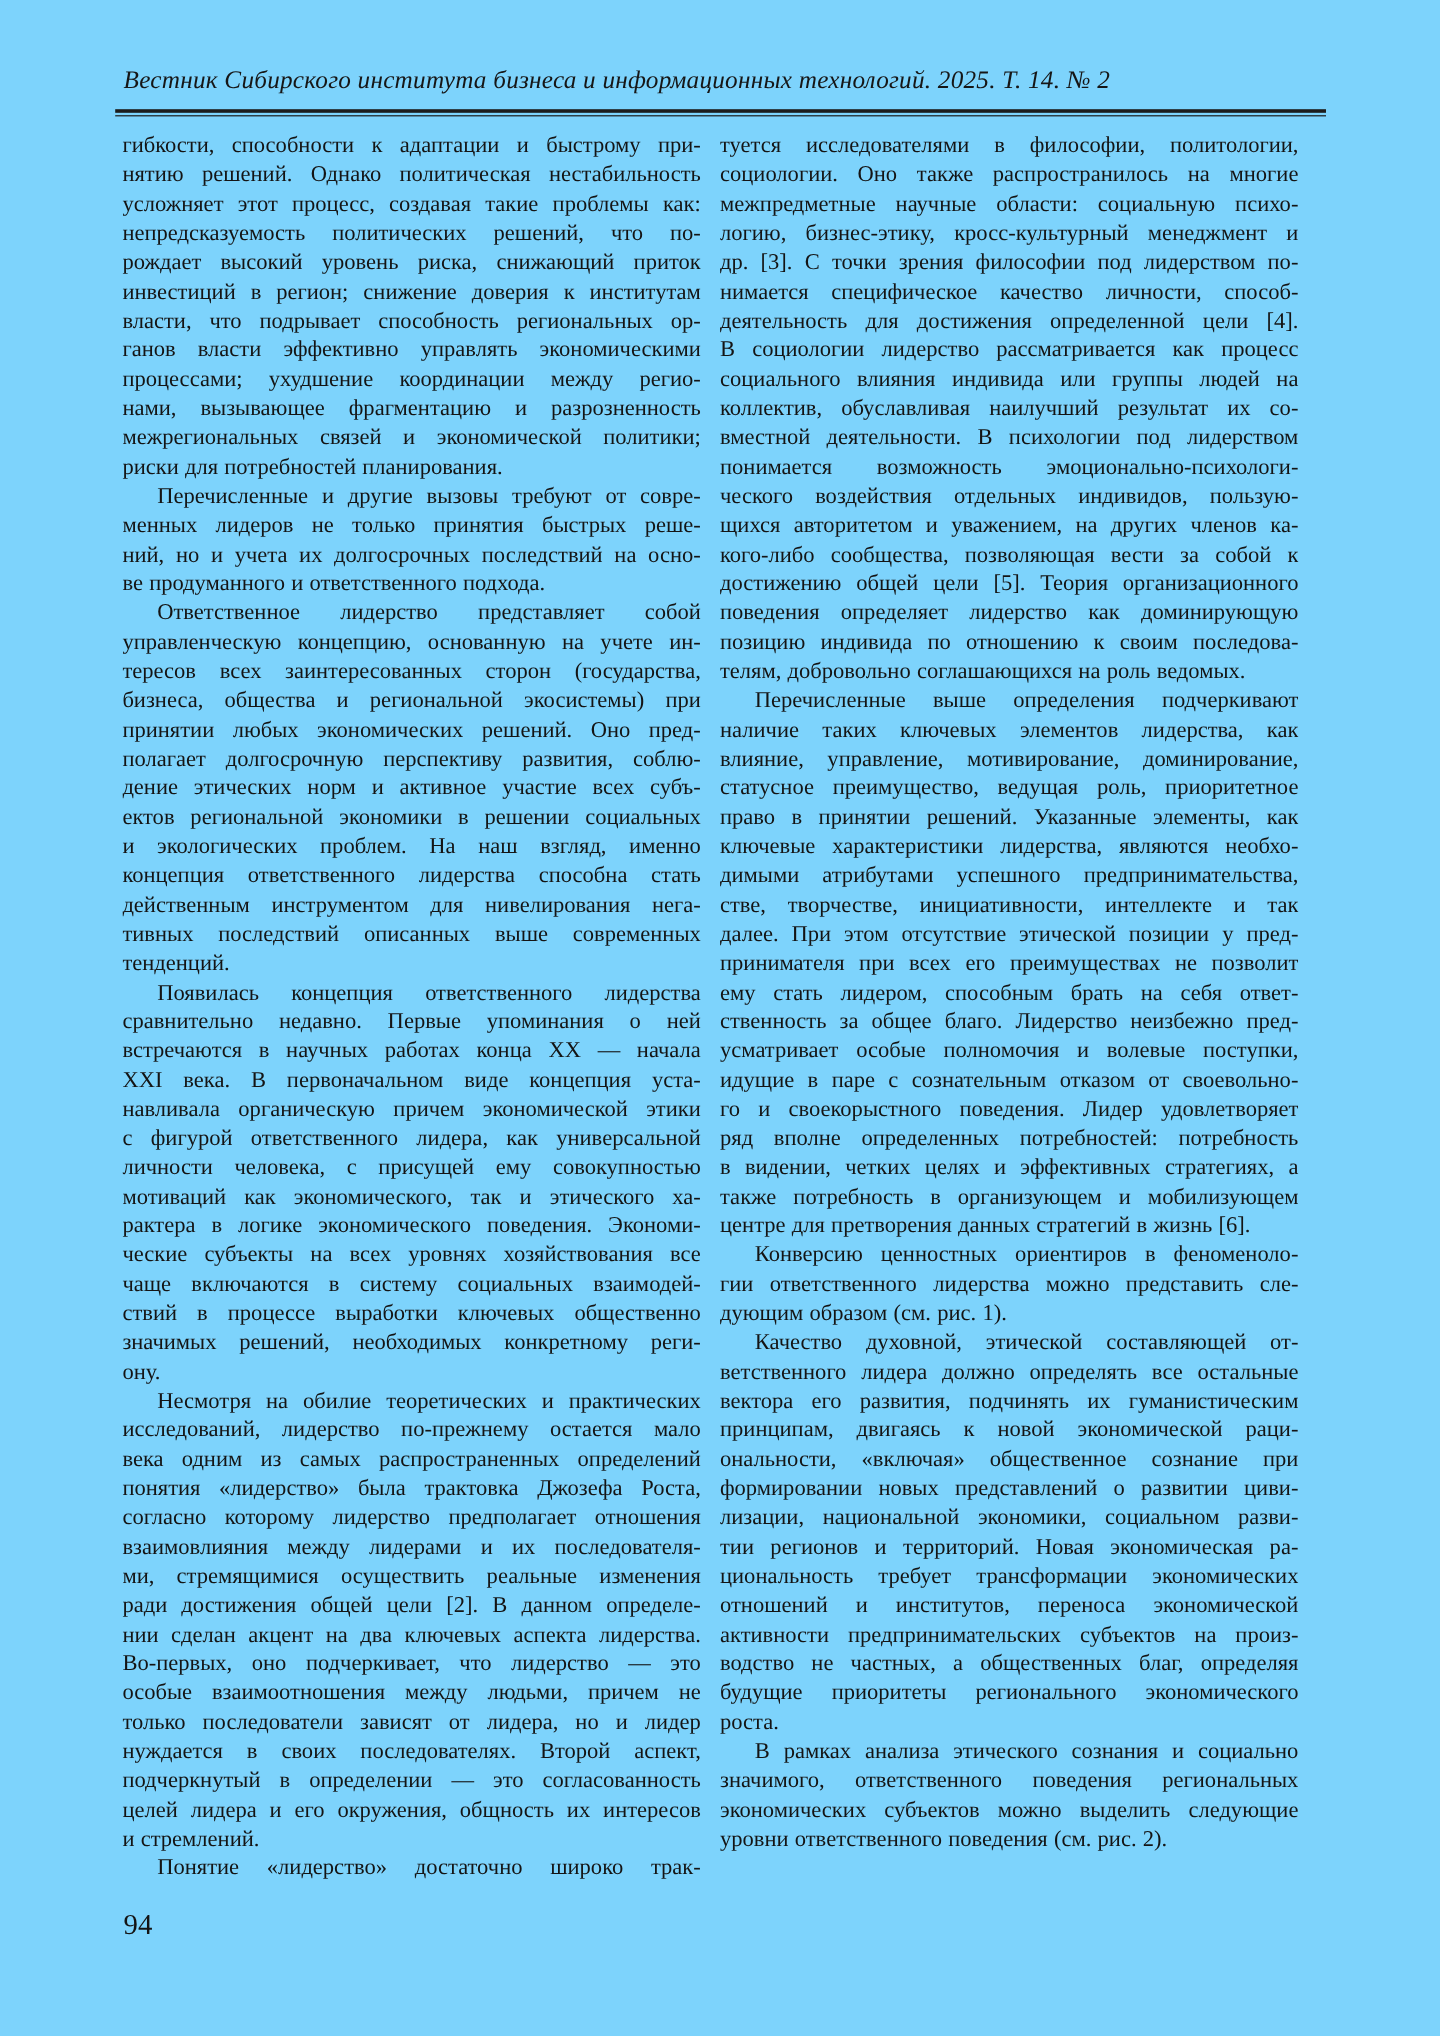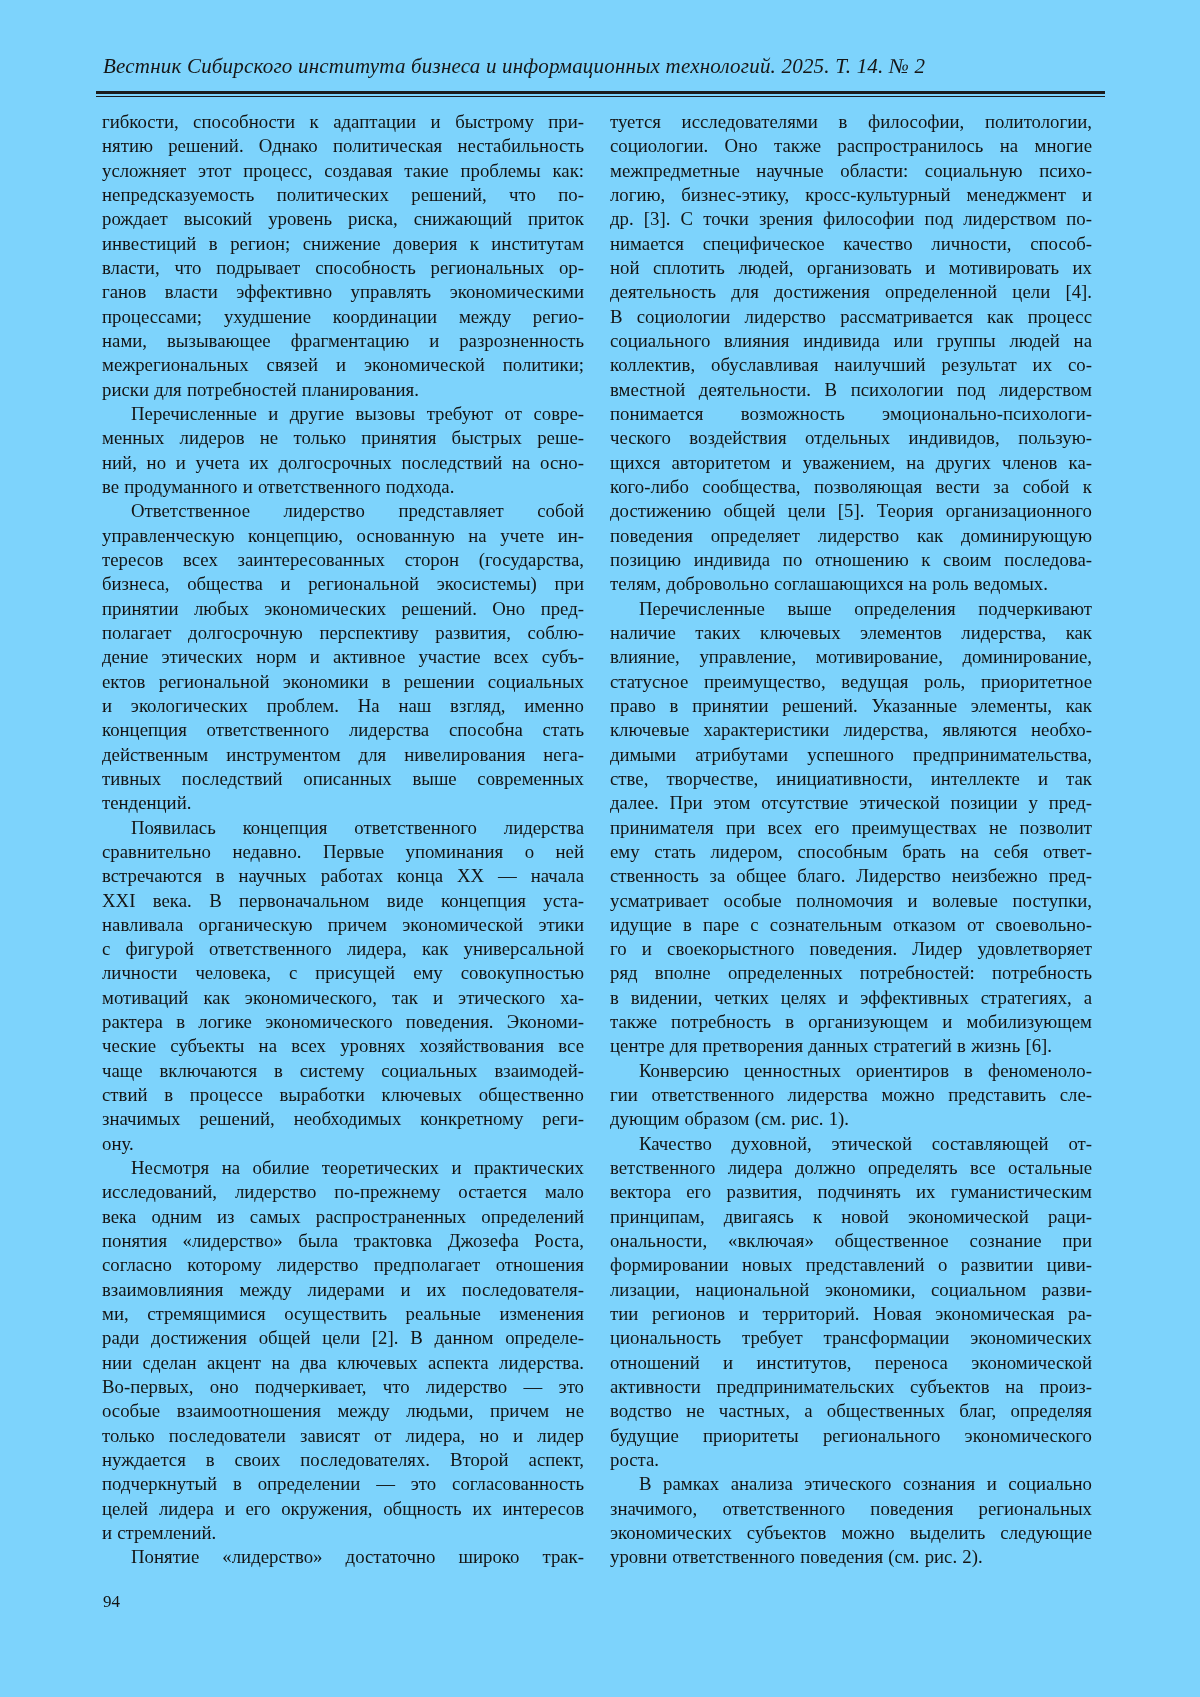--- a/index.html
+++ b/index.html
@@ -31,39 +31,39 @@
     height: 2px;
     border-top: 3px solid #1c1c1c;
     border-bottom: 1px solid #1c1c1c;
   }
   .columns {
     position: absolute;
     left: 102px;
     top: 110px;
     width: 990px;
     display: flex;
-    gap: 26px;
+    gap: 16px;
   }
   .col { width: 482px; }
   .line {
     font-size: 18.8px;
     line-height: 24.33px;
     height: 24.33px;
     overflow: hidden;
     text-align: justify;
     text-align-last: justify;
     word-spacing: 0.5px;
   }
   .line.end { text-align-last: left; }
   .line.indent { text-indent: 29px; }
   .page-number {
     position: absolute;
     left: 103px;
     top: 1592px;
-    font-size: 17px;
+    font-size: 24px;
     color: #141414;
   }
 </style>
 </head>
 <body>
 
 <div class="page">
   <div class="journal-header">Вестник Сибирского института бизнеса и информационных технологий. 2025. Т. 14. № 2</div>
   <div class="header-rule"></div>
   <div class="columns">
@@ -129,21 +129,20 @@
         <div class="line end">и стремлений.</div>
         <div class="line indent">Понятие «лидерство» достаточно широко трак-</div>
       </div>
     <div class="col">
         <div class="line">туется исследователями в философии, политологии,</div>
         <div class="line">социологии. Оно также распространилось на многие</div>
         <div class="line">межпредметные научные области: социальную психо-</div>
         <div class="line">логию, бизнес-этику, кросс-культурный менеджмент и</div>
         <div class="line">др. [3]. С точки зрения философии под лидерством по-</div>
         <div class="line">нимается специфическое качество личности, способ-</div>
-        <div class="line">ной сплотить людей, организовать и мотивировать их</div>
         <div class="line">деятельность для достижения определенной цели [4].</div>
         <div class="line">В социологии лидерство рассматривается как процесс</div>
         <div class="line">социального влияния индивида или группы людей на</div>
         <div class="line">коллектив, обуславливая наилучший результат их со-</div>
         <div class="line">вместной деятельности. В психологии под лидерством</div>
         <div class="line">понимается возможность эмоционально-психологи-</div>
         <div class="line">ческого воздействия отдельных индивидов, пользую-</div>
         <div class="line">щихся авторитетом и уважением, на других членов ка-</div>
         <div class="line">кого-либо сообщества, позволяющая вести за собой к</div>
         <div class="line">достижению общей цели [5]. Теория организационного</div>

